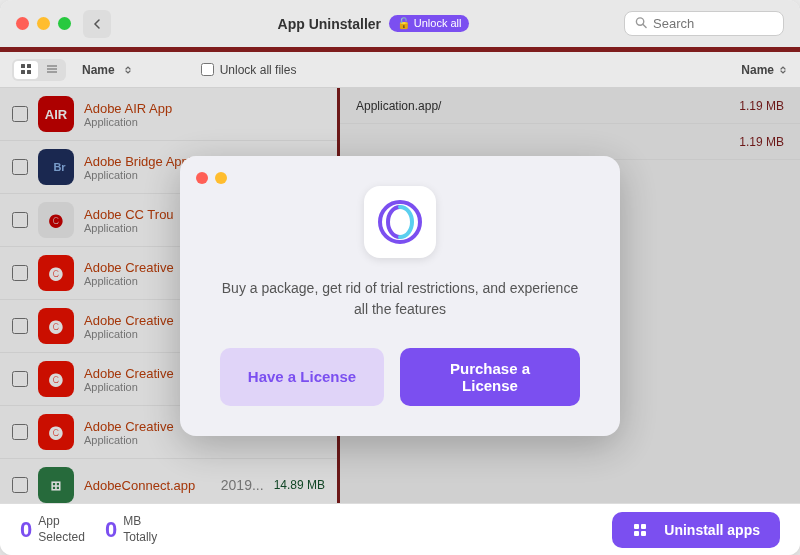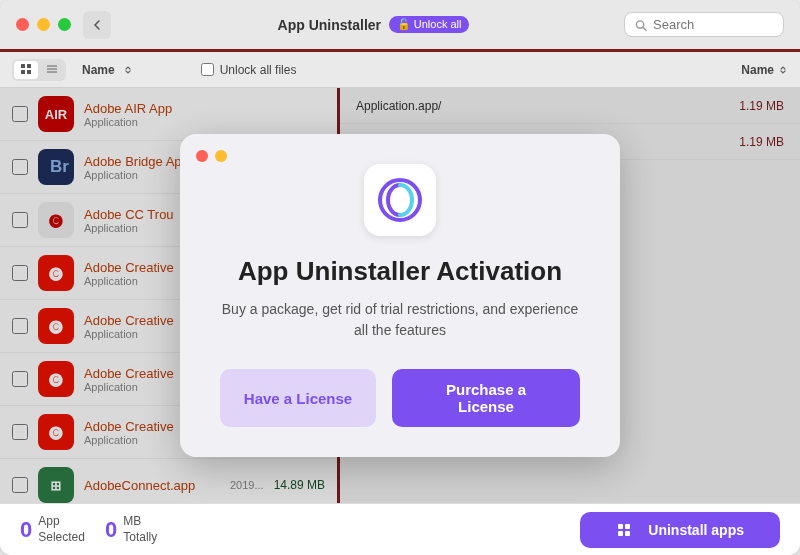--- a/index.html
+++ b/index.html
@@ -24,21 +24,21 @@
       box-shadow: 0 4px 20px rgba(0,0,0,0.2);
     }
 
     
     .titlebar {
       height: 52px;
       background: #e8e8e8;
       display: flex;
       align-items: center;
       padding: 0 16px;
-      border-bottom: 3px solid #7f1d1d;
+      border-bottom: 5px solid #7f1d1d;
       flex-shrink: 0;
     }
     .window-controls {
       display: flex;
       gap: 8px;
       margin-right: 12px;
     }
     .wc {
       width: 13px;
       height: 13px;
@@ -75,21 +75,21 @@
       color: white;
       font-size: 11px;
       padding: 2px 8px;
       border-radius: 10px;
       display: flex;
       align-items: center;
       gap: 4px;
     }
     .search-bar {
       display: flex;
-      align-items: flex-end;
+      align-items: flex-start;
       background: white;
       border: 1px solid #ccc;
       border-radius: 8px;
       padding: 4px 10px;
       gap: 6px;
       width: 160px;
     }
     .search-bar input {
       border: none;
       outline: none;
@@ -196,21 +196,21 @@
     .app-type {
       font-size: 11px;
       color: #888;
     }
     .app-size {
       font-size: 12px;
       color: #14532d;
       white-space: nowrap;
     }
     .app-date {
-      font-size: 11px;
+      font-size: 14px;
       color: #888;
     }
 
     
     .file-list {
       flex: 1;
       background: #f5f5f5;
       overflow-y: auto;
     }
     .file-item {
@@ -257,21 +257,21 @@
       font-size: 12px;
       color: #555;
       line-height: 1.3;
     }
     .spacer { flex: 1; }
     .uninstall-btn {
       background: #7b4ff0;
       color: white;
       border: none;
       border-radius: 10px;
-      padding: 10px 36px;
+      padding: 10px 20px;
       font-size: 14px;
       font-weight: 600;
       cursor: pointer;
       display: flex;
       align-items: center;
       gap: 16px;
     }
 
     
     .overlay {
@@ -353,21 +353,21 @@
       font-size: 15px;
       font-weight: 600;
       cursor: pointer;
     }
     .btn-primary {
       flex: 1;
       background: #7b4ff0;
       color: white;
       border: none;
       border-radius: 10px;
-      padding: 12px 36px;
+      padding: 12px 28px;
       font-size: 15px;
       font-weight: 600;
       cursor: pointer;
     }
 
     .view-toggle {
       display: flex;
       align-items: center;
       padding: 2px;
       background: #ddd;
@@ -462,21 +462,21 @@
         AIR
       </div>
       <div class="app-info">
         <div class="app-name">Adobe AIR App</div>
         <div class="app-type">Application</div>
       </div>
 
     </div>
         <div class="app-item">
       <input type="checkbox" class="app-checkbox" style="">
-      <div class="app-icon" style="background:#1f2f5e; color:#8eb7ec; font-size:17px; font-weight:700;padding-left:7px;">
+      <div class="app-icon" style="background:#1f2f5e; color:#8eb7ec; font-size:11px; font-weight:700;padding-left:7px;">
         Br
       </div>
       <div class="app-info">
         <div class="app-name">Adobe Bridge Application</div>
         <div class="app-type">Application</div>
       </div>
 
     </div>
         <div class="app-item">
       <input type="checkbox" class="app-checkbox" style="">
@@ -564,21 +564,20 @@
           <div class="modal-wc modal-wc-close"></div>
           <div class="modal-wc modal-wc-min"></div>
         </div>
         <div class="modal-logo">
           <svg viewBox="0 0 50 50" fill="none" xmlns="http://www.w3.org/2000/svg">
             <circle cx="25" cy="25" r="20" stroke="#7b4ff0" stroke-width="4" fill="none"></circle>
             <path d="M25 10 C18 10 13 17 13 25 C13 33 18 40 25 40" stroke="#7b4ff0" stroke-width="4" stroke-linecap="round" fill="none"></path>
             <path d="M25 40 C32 40 37 33 37 25 C37 17 32 10 25 10" stroke="#5bcfef" stroke-width="4" stroke-linecap="round" fill="none"></path>
           </svg>
         </div>
-        <div class="modal-title">App Uninstaller  Activation</div>
         <div class="modal-subtitle">Buy a package, get rid of trial restrictions, and experience all
 the features</div>
         <div class="modal-buttons">
           <button class="btn-secondary">Have a License</button>
           <button class="btn-primary">Purchase a License</button>
         </div>
       </div>
     </div>
   </div>
 

